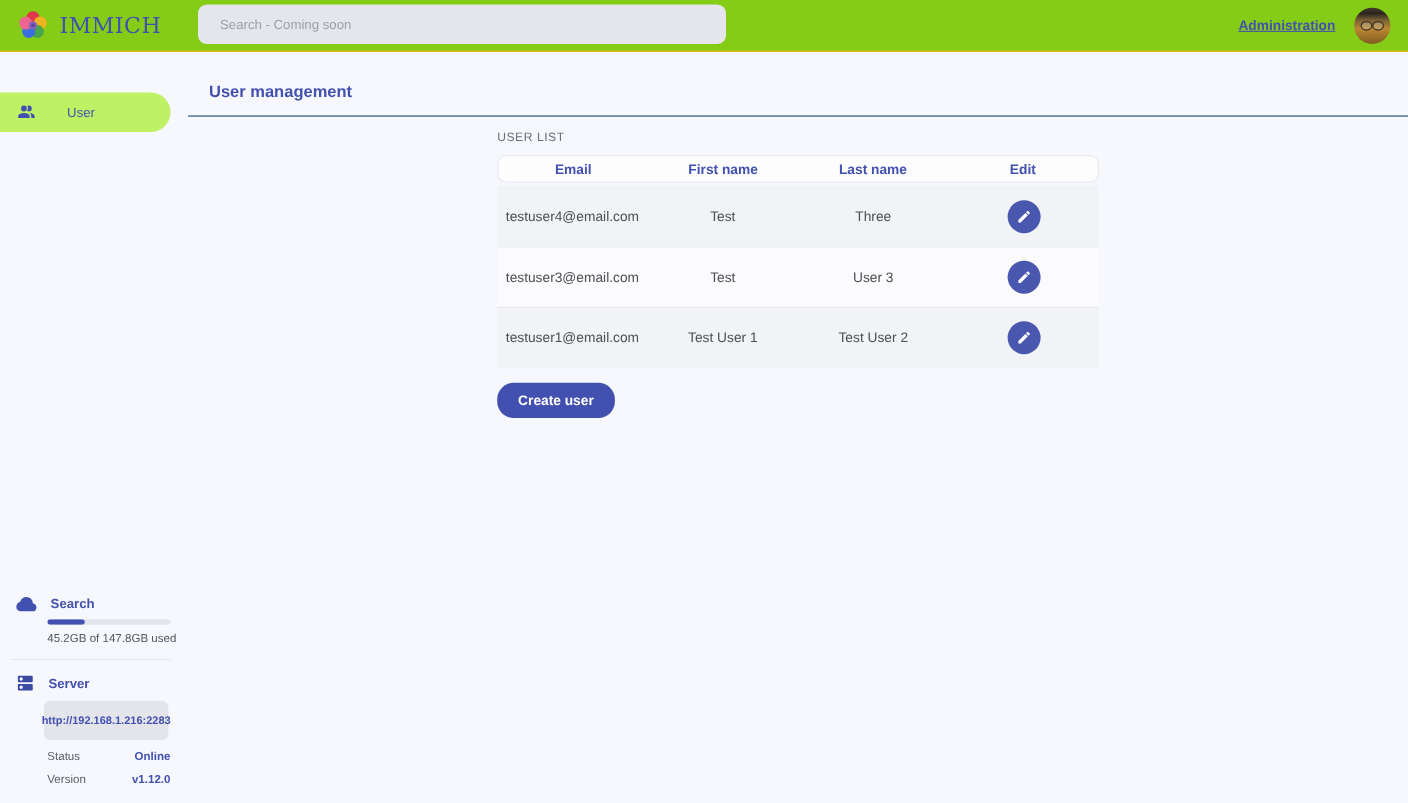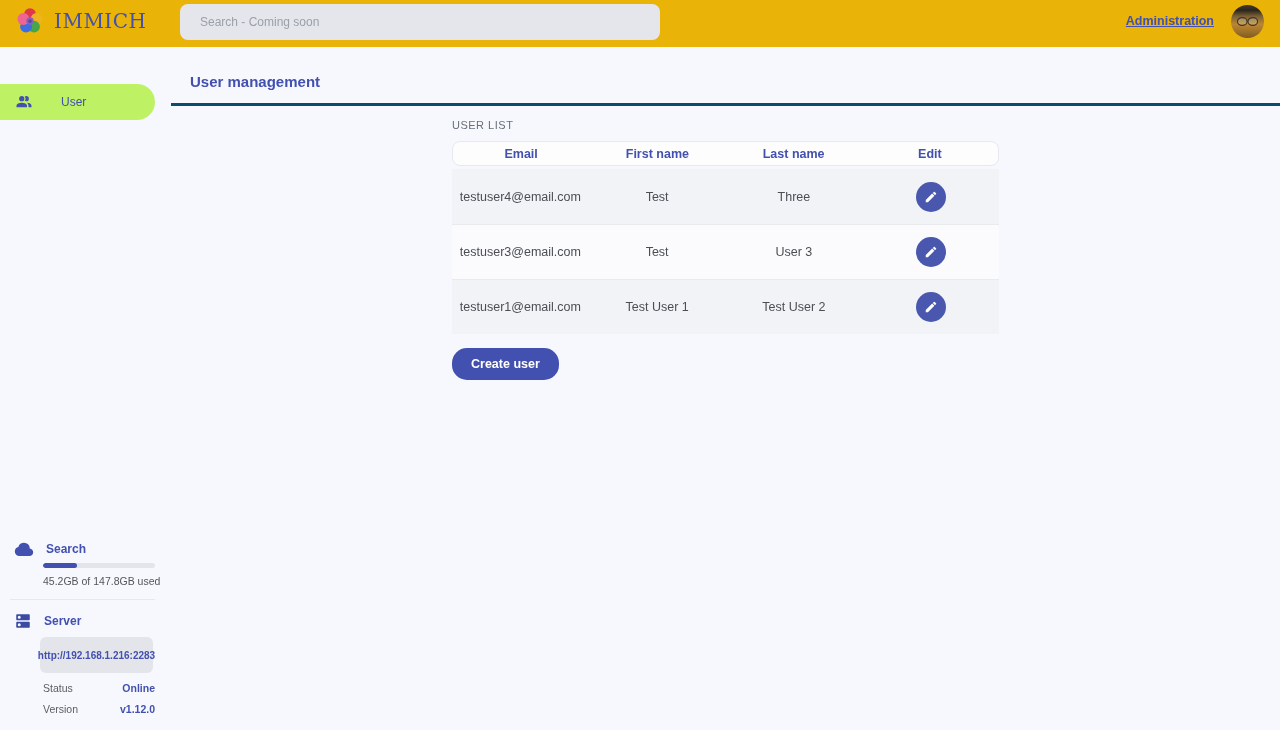--- a/index.html
+++ b/index.html
@@ -8,22 +8,22 @@
     width: 1280px; height: 730px;
     font-family: "Liberation Sans", sans-serif;
     background: #f6f8fe;
     overflow: hidden;
     position: relative;
   }
 
   
   .navbar {
     height: 47px;
-    background: #eab308;
-    border-bottom: 5px solid #eab308;
+    background: #84cc16;
+    border-bottom: 1px solid #eab308;
     display: flex;
     align-items: center;
     position: relative;
   }
   .logo { display: flex; align-items: center; gap: 9px; margin-left: 15px; }
   .logo-text {
     font-family: "DejaVu Serif", serif;
     font-size: 20px;
     letter-spacing: 0.5px;
     color: #4250af;
@@ -93,21 +93,21 @@
     cursor: pointer; white-space: nowrap;
   }
   .kv { display: flex; justify-content: space-between; width: 112px; margin: 9px 0 0 43px; font-size: 10.5px; }
   .kv .k { color: #5a5d63; }
   .kv .v { color: #4250af; font-weight: 700; }
 
   
   main { flex: 1; }
   .page-header {
     height: 59px;
-    border-bottom: 3px solid #0c4a6e;
+    border-bottom: 1px solid #0c4a6e;
     display: flex; align-items: flex-end;
     padding: 0 0 13px 19px;
   }
   .page-title { font-size: 15px; font-weight: 700; color: #4250af; margin: 0; }
 
   .content { width: 547px; margin: 0 auto; }
   .section-label {
     margin-top: 13px;
     font-size: 11px; letter-spacing: 0.5px;
     color: #696f78;

